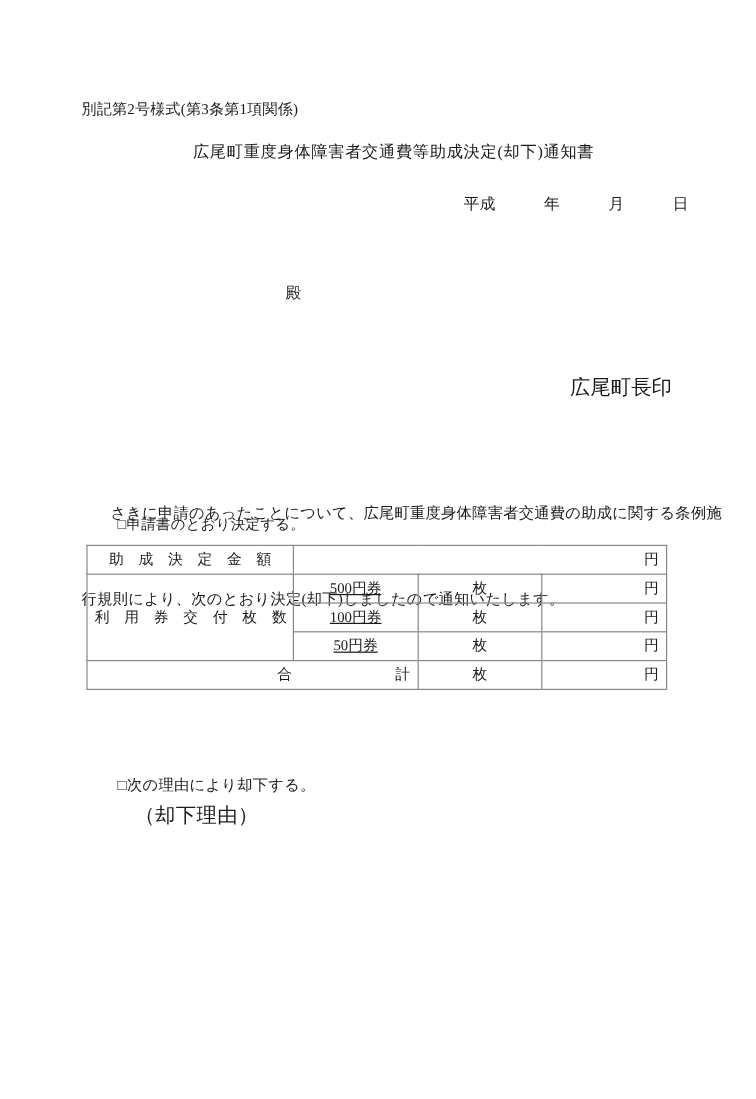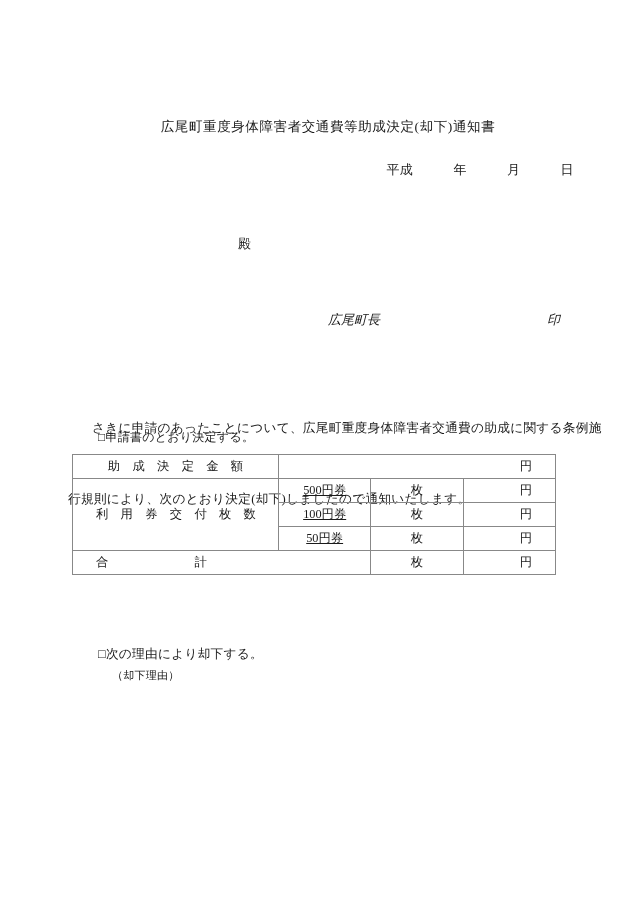--- a/index.html
+++ b/index.html
@@ -54,25 +54,24 @@
   }
 
   .addressee {
     left: 238px; top: 234px;
     font-size: 13px;
   }
 
   .signer-row {
     left: 328px; top: 310px;
     width: 232px;
-    font-size: 13px;
+    font-size: 17px;
     display: flex;
-    justify-content: space-between;
+    justify-content: flex-end;
     white-space: pre;
-    font-style: italic;
   }
 
   .body-para {
     left: 68px; top: 370px;
     width: 496px;
     font-size: 12.7px;
     line-height: 1.85;
     letter-spacing: 0.25px;
   }
   .body-para .l1 { display: block; text-indent: 24px; }
@@ -89,51 +88,52 @@
     position: absolute;
     left: 72px; top: 454px;
     width: 484px;
     border-collapse: collapse;
     font-size: 12.3px;
     table-layout: fixed;
   }
   .grant-table td {
     border: 1px solid #888888;
     height: 23px;
-    padding: 0 23px;
+    padding: 0 6px;
     vertical-align: middle;
     white-space: pre;
     line-height: 1.2;
   }
   .c-label   { width: 159px; text-align: center; }
   .c-denom   { width: 101px; text-align: center; text-decoration: underline; }
   .c-count   { width: 95px;  text-align: center; }
   .c-amount  { width: 129px; text-align: right; }
 
-  .cell-center { text-align: left; }
+  .cell-center { text-align: right; }
   .cell-right  { text-align: right; }
 
   
   .check-line-2 {
     left: 98px; top: 645px;
     font-size: 12.7px;
     letter-spacing: 0.25px;
     text-align: right;
   }
   .reason-label {
     left: 112px; top: 667px;
-    font-size: 11px;
+    font-size: 17px;
     letter-spacing: 0.25px;
   }
 </style>
 </head>
 <body>
 
 <div class="page">
 
+  <div class="abs form-no">別記第2号様式(第3条第1項関係)</div>
 
   <div class="abs doc-title">広尾町重度身体障害者交通費等助成決定(却下)通知書</div>
 
   <div class="abs date-line">平成　　　年　　　月　　　日</div>
 
   <div class="abs addressee">殿</div>
 
   <div class="abs signer-row">
     <span>広尾町長</span>
     <span>印</span>

